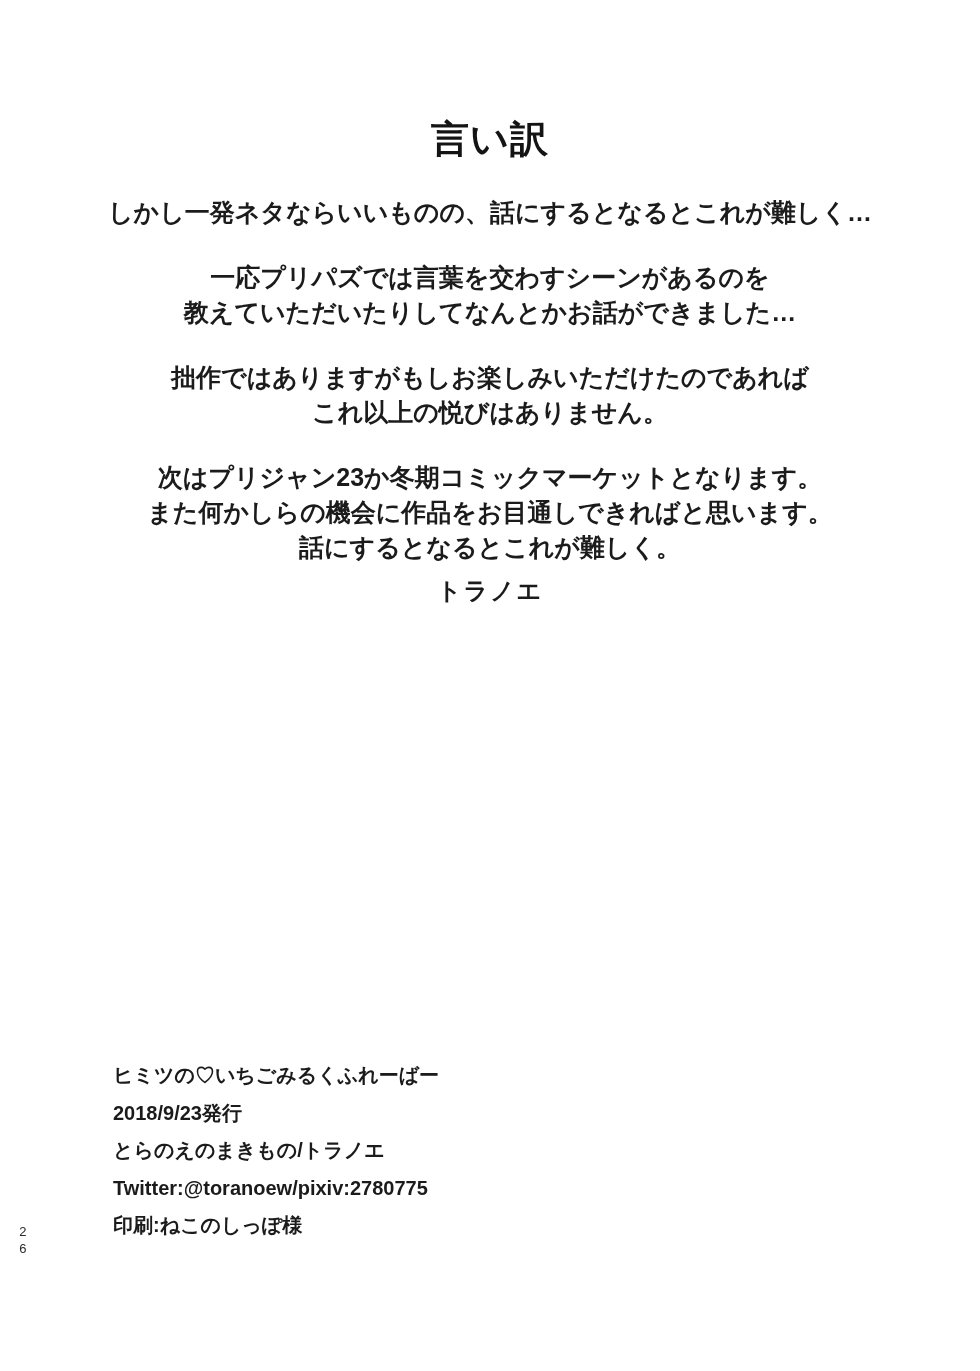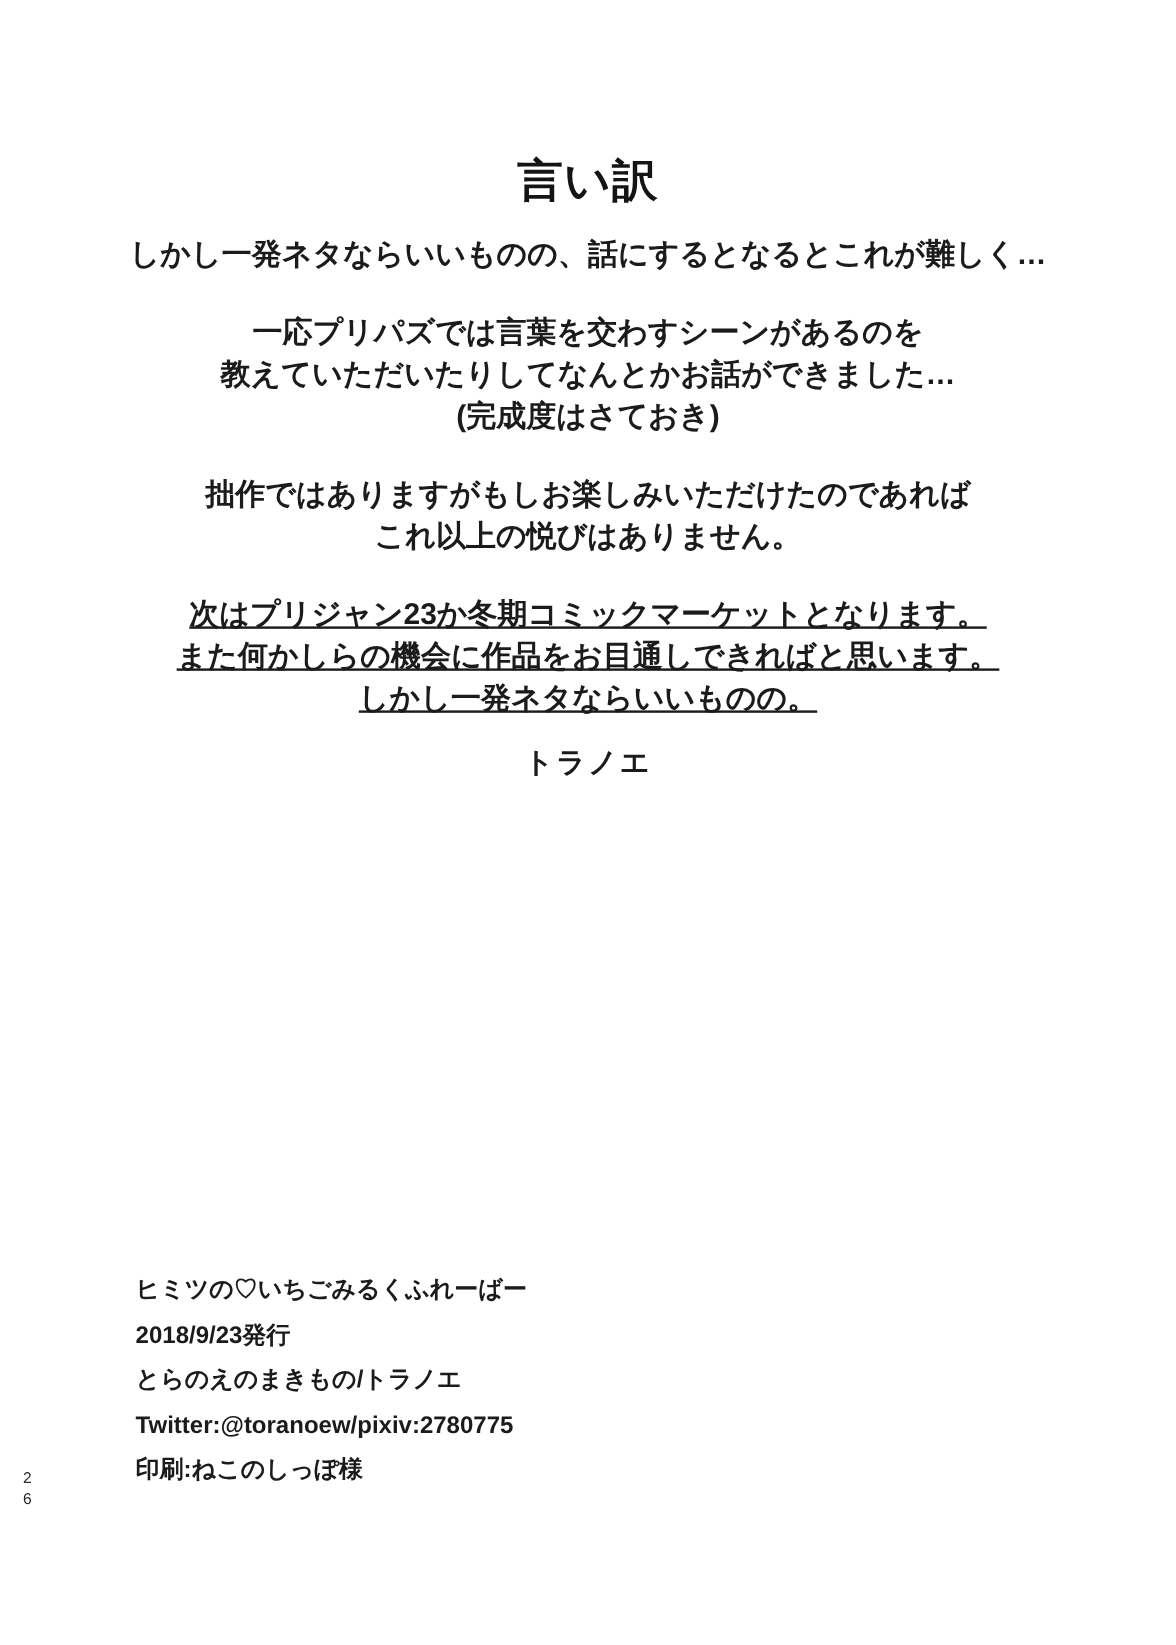--- a/index.html
+++ b/index.html
@@ -15,42 +15,41 @@
     overflow: hidden;
     font-family: "Liberation Sans", sans-serif;
     font-weight: 700;
     color: #1b1b1b;
   }
   .title {
     position: absolute;
     top: 108px;
     left: 0;
     right: 0;
-    margin: 17px;
+    margin: 6px;
     text-align: center;
     font-size: 38px;
     font-weight: 700;
     letter-spacing: 1px;
     color: #141414;
   }
   .body {
     position: absolute;
     top: 195px;
     left: 0;
     right: 0;
     text-align: center;
     font-size: 25px;
     line-height: 35px;
   }
   .body p {
     margin: 0 0 30px 0;
   }
   .body p.last-para {
-    margin-bottom: 18px;
-    text-decoration: underline;
+    margin-bottom: 8px;
   }
   .body .line {
     display: block;
   }
   .signature {
     text-align: center;
     font-size: 24px;
     line-height: 35px;
     letter-spacing: 2px;
   }
@@ -86,32 +85,31 @@
   <section class="body">
 
 
     <p>
       <span class="line">しかし一発ネタならいいものの、話にするとなるとこれが難しく…</span>
     </p>
 
     <p>
       <span class="line">一応プリパズでは言葉を交わすシーンがあるのを</span>
       <span class="line">教えていただいたりしてなんとかお話ができました…</span>
-      <span class="line">(完成度はさておき)</span>
     </p>
 
     <p>
       <span class="line">拙作ではありますがもしお楽しみいただけたのであれば</span>
       <span class="line">これ以上の悦びはありません。</span>
     </p>
 
     <p class="last-para">
       <span class="line">次はプリジャン23か冬期コミックマーケットとなります。</span>
       <span class="line">また何かしらの機会に作品をお目通しできればと思います。</span>
-      <span class="line">しかし一発ネタならいいものの。</span>
+      <span class="line">話にするとなるとこれが難しく。</span>
     </p>
 
     <div class="signature">トラノエ</div>
 
   </section>
 
   <footer class="colophon">
     <div>ヒミツの♡いちごみるくふれーばー</div>
     <div>2018/9/23発行</div>
     <div>とらのえのまきもの/トラノエ</div>

